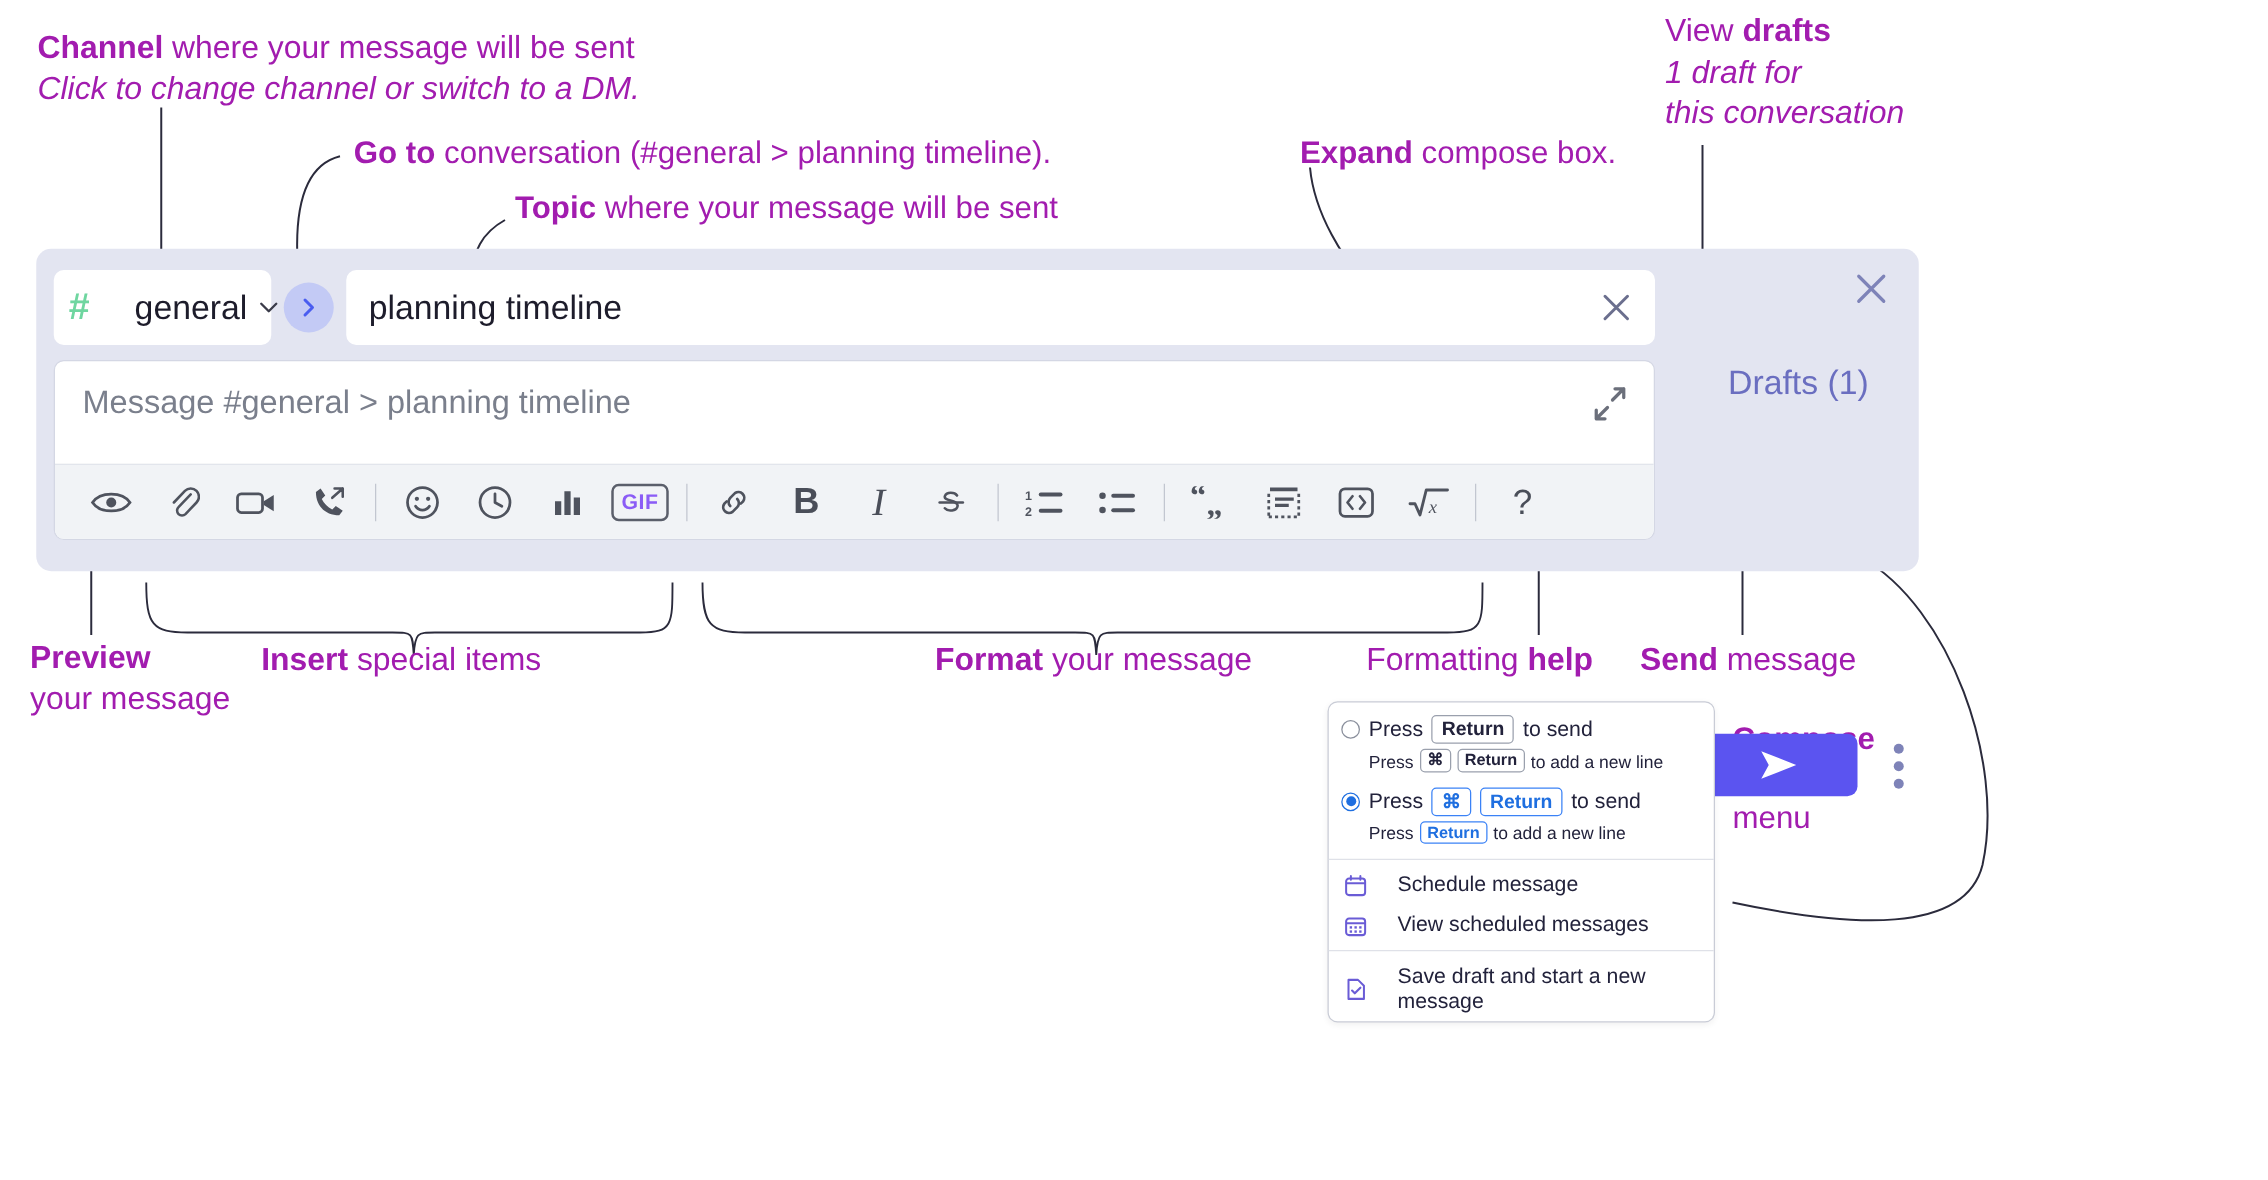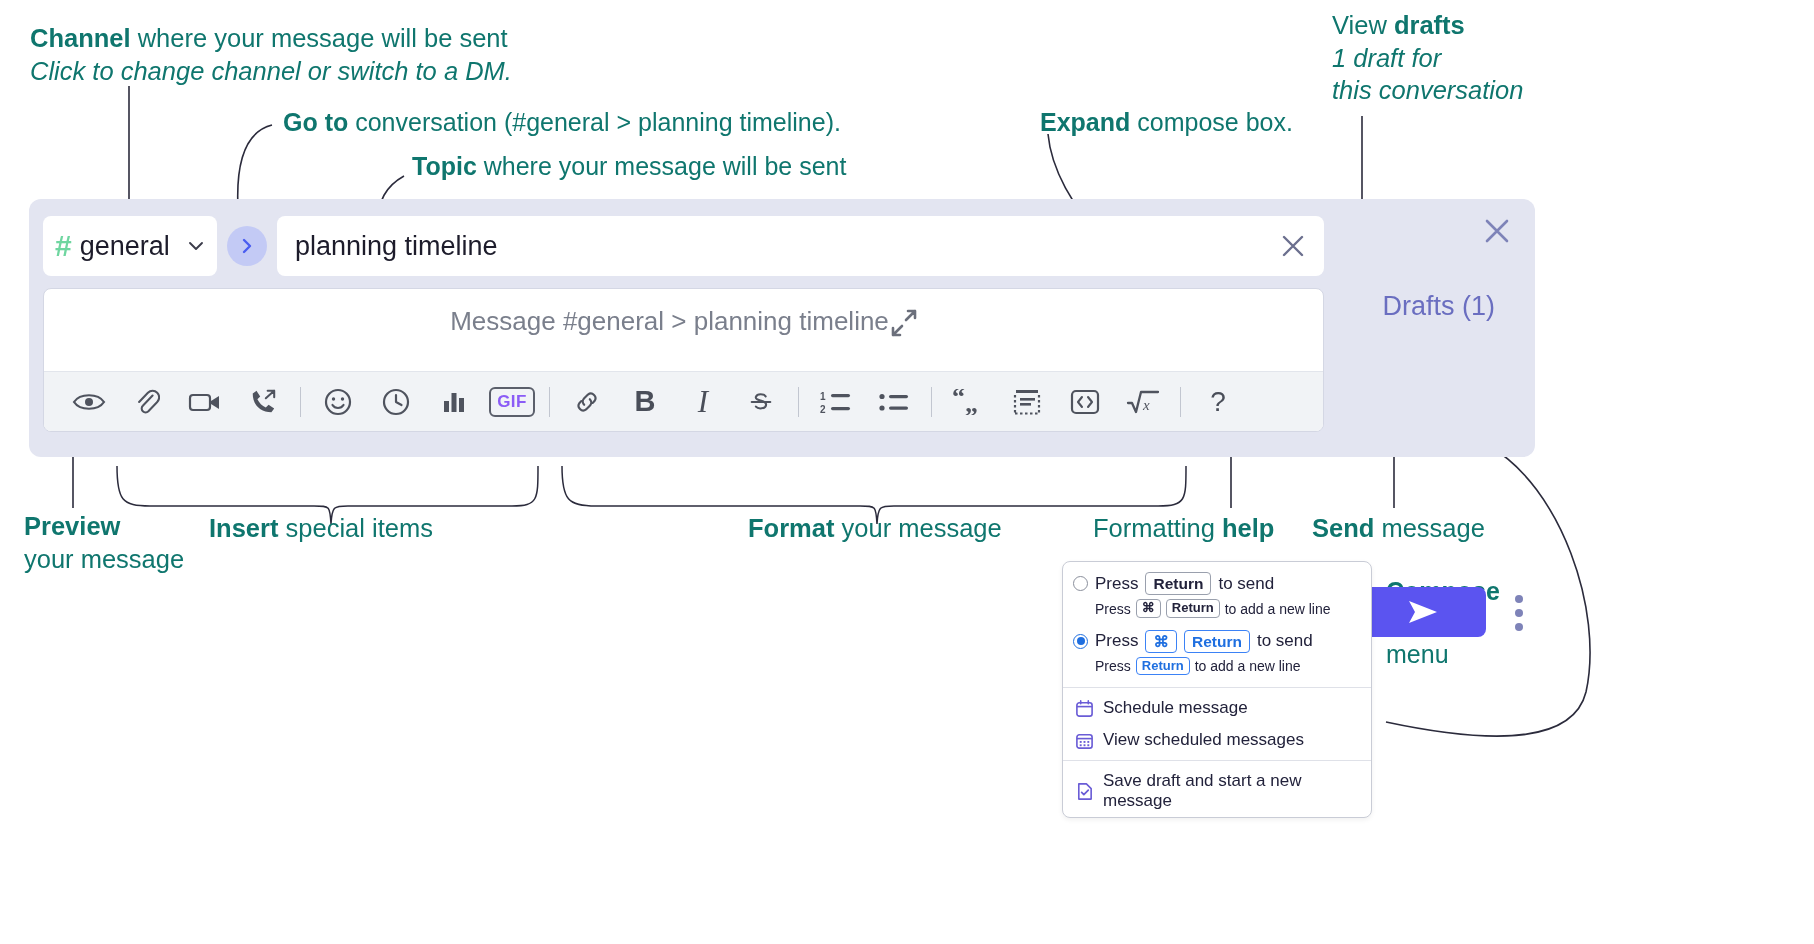--- a/index.html
+++ b/index.html
@@ -7,21 +7,21 @@
   body {
     background: #ffffff;
     font-family: "Liberation Sans", sans-serif;
     color: #1d1c2b;
     position: relative;
     overflow: hidden;
   }
   .stage { position: absolute; inset: 0; }
 
   
-  .anno { position: absolute; color: #0f766e; line-height: 1.28; }
+  .anno { position: absolute; color: #a21caf; line-height: 1.28; }
   .anno b { font-weight: 700; }
   .anno i { font-style: italic; }
   .a-lg { font-size: 25.5px; }
 
   .anno-channel { left: 30px; top: 22px; }
   .anno-goto    { left: 283px; top: 106px; font-size: 25px; }
   .anno-topic   { left: 412px; top: 150px; font-size: 25px; }
   .anno-expand  { left: 1040px; top: 106px; font-size: 25px; }
   .anno-drafts  { left: 1332px; top: 9px; text-align: left; }
   .anno-preview { left: 24px; top: 510px; }
@@ -52,21 +52,21 @@
   .row1 { display: flex; align-items: center; height: 62px; }
   .chip {
     width: 174px; height: 60px;
     background: #ffffff;
     border-radius: 8px;
     display: flex; align-items: center;
     padding: 0 12px;
     gap: 8px;
   }
   .hash { font-size: 30px; font-weight: 700; color: #6fd6a0; line-height: 1; }
-  .chip-label { font-size: 27px; color: #1d1c2b; flex: 1; }
+  .chip-label { font-size: 27px; color: #1d1c2b; flex: 1; margin-left: 28px; }
   .chev-down { width: 18px; height: 18px; }
 
   .goto-btn {
     width: 40px; height: 40px; margin: 0 10px;
     border-radius: 50%;
     background: #c3caf5;
     display: flex; align-items: center; justify-content: center;
     flex: none;
   }
   .goto-btn svg { display: block; }
@@ -83,21 +83,21 @@
   
   .msgbox {
     margin-top: 11px;
     background: #ffffff;
     border: 1px solid #d4d7e4;
     border-radius: 8px;
     overflow: hidden;
   }
   .msg-area {
     height: 82px;
-    display: flex; align-items: flex-start; justify-content: center;
+    display: flex; align-items: flex-start; justify-content: space-between;
     padding: 17px 20px 0 22px;
   }
   .msg-placeholder { font-size: 26px; color: #7a7f8c; }
   .expand-icon { width: 30px; height: 30px; margin-top: 2px; }
 
   .toolbar {
     height: 60px;
     background: #f1f3f6;
     border-top: 1px solid #e2e5ec;
     display: flex; align-items: center;
@@ -172,21 +172,21 @@
     color: #22223b; background: #fff; display: inline-block; font-weight: bold;
   }
   .key.blue { border-color: #3b82f6; color: #1f6fe0; }
   .key.sm { font-size: 13px; padding: 0px 5px; }
   .sub {
     display: flex; align-items: center; gap: 5px;
     margin: 4px 0 6px 22px; font-size: 14px; color: #22223b;
   }
   .mdiv { height: 1px; background: #dfe1e8; margin: 4px 0; }
   .mitem {
-    display: flex; align-items: center; gap: 9px;
+    display: flex; align-items: center; gap: 24px;
     padding: 6px 12px; font-size: 17px;
   }
   .mitem .ico { width: 19px; height: 19px; flex: none; color: #6a5cd6; }
 </style>
 </head>
 <body>
 
 <div class="stage">
 
   <svg class="lines" width="1814" height="944">

